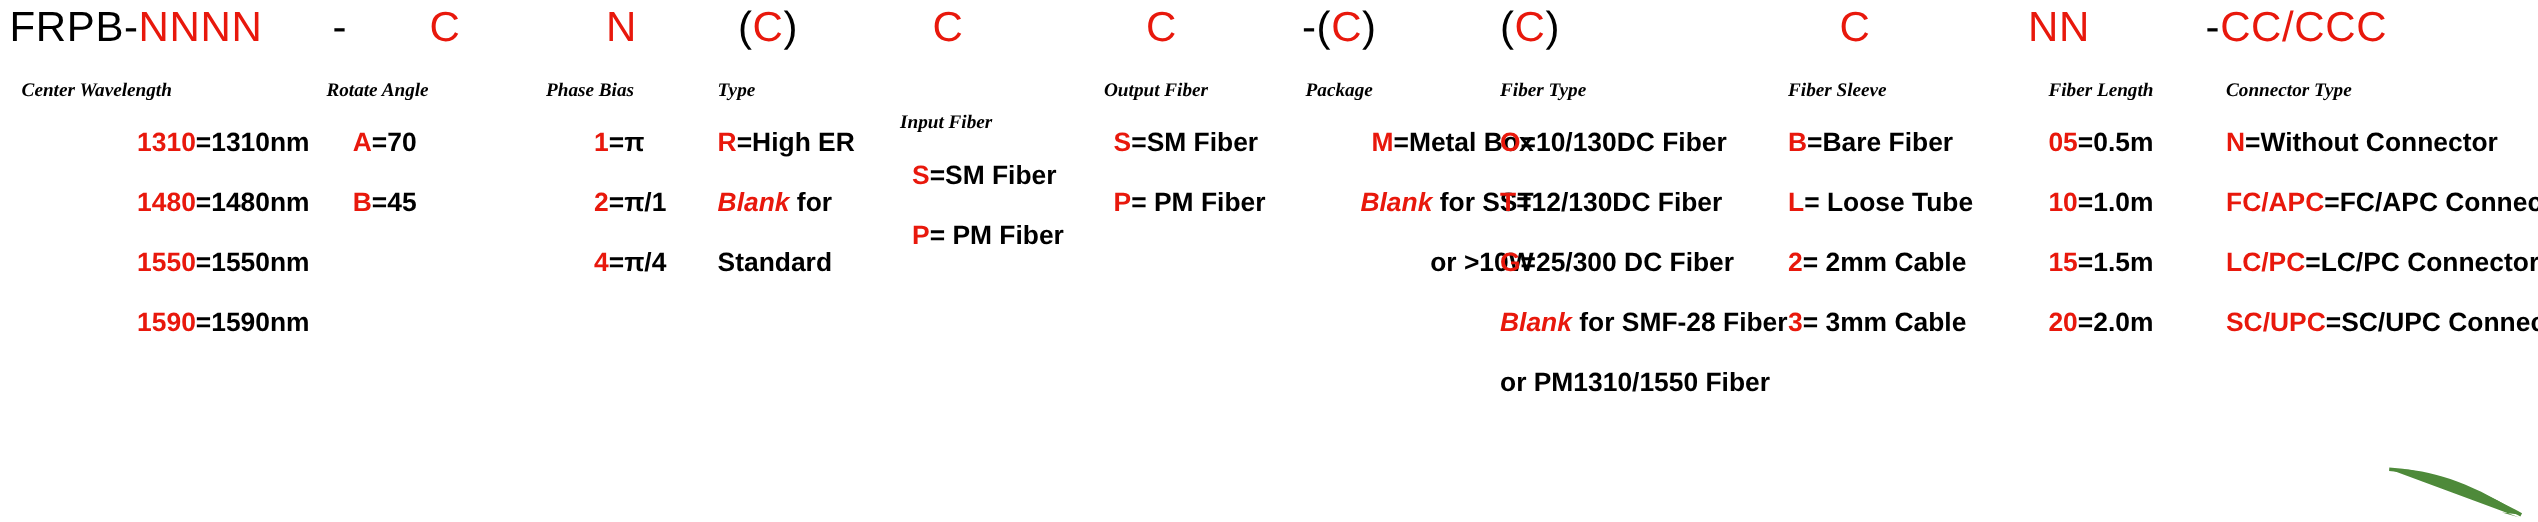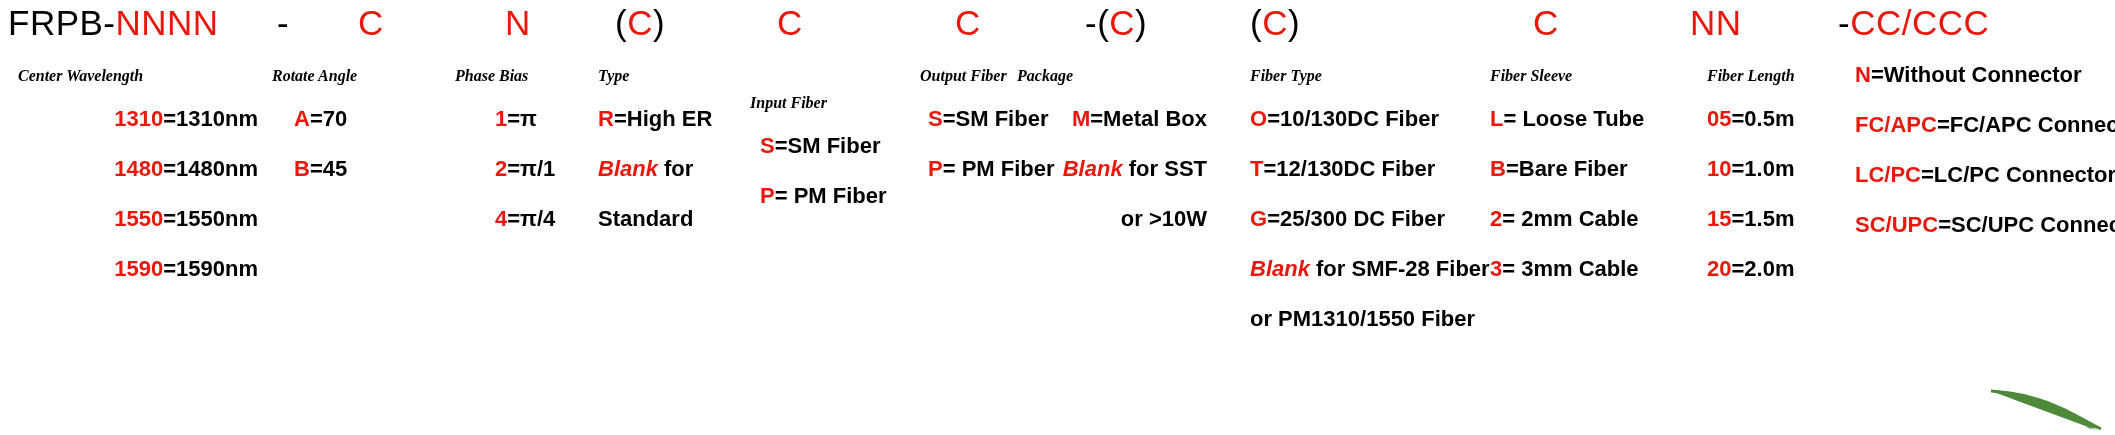--- a/index.html
+++ b/index.html
@@ -136,53 +136,54 @@
     <div class="item" style="padding-left:10px;"><span class="r">S</span><span class="k">=</span><span class="k">SM Fiber</span></div>
     <div class="item" style="padding-left:10px;"><span class="r">P</span><span class="k">=</span><span class="k"> PM Fiber</span></div>
   </div>
 
   <div class="col" style="left:920px; width:185px;">
     <div class="col-title">Output Fiber</div>
     <div class="item" style="padding-left:8px;"><span class="r">S</span><span class="k">=</span><span class="k">SM Fiber</span></div>
     <div class="item" style="padding-left:8px;"><span class="r">P</span><span class="k">=</span><span class="k"> PM Fiber</span></div>
   </div>
 
-  <div class="col ra" style="left:1017px; width:190px;">
+  <div class="col ra" style="left:1088px; width:190px;">
     <div class="col-title" style="text-align:left;">Package</div>
     <div class="item"><span class="r">M</span><span class="k">=</span><span class="k">Metal Box</span></div>
     <div class="item"><span class="ri">Blank</span><span class="k"> </span><span class="k">for SST</span></div>
     <div class="item"><span class="k">or &gt;10W</span></div>
   </div>
 
   <div class="col" style="left:1250px; width:300px;">
     <div class="col-title">Fiber Type</div>
     <div class="item"><span class="r">O</span><span class="k">=</span><span class="k">10/130DC Fiber</span></div>
     <div class="item"><span class="r">T</span><span class="k">=</span><span class="k">12/130DC Fiber</span></div>
     <div class="item"><span class="r">G</span><span class="k">=</span><span class="k">25/300 DC Fiber</span></div>
     <div class="item"><span class="ri">Blank</span><span class="k"> </span><span class="k">for SMF-28 Fiber</span></div>
     <div class="item"><span class="k">or PM1310/1550 Fiber</span></div>
   </div>
 
   <div class="col" style="left:1490px; width:200px;">
     <div class="col-title">Fiber Sleeve</div>
+    <div class="item"><span class="r">B</span><span class="k">=</span><span class="k">Bare Fiber</span></div>
     <div class="item"><span class="r">L</span><span class="k">=</span><span class="k"> Loose Tube</span></div>
-    <div class="item"><span class="r">B</span><span class="k">=</span><span class="k">Bare Fiber</span></div>
     <div class="item"><span class="r">2</span><span class="k">=</span><span class="k"> 2mm Cable</span></div>
     <div class="item"><span class="r">3</span><span class="k">=</span><span class="k"> 3mm Cable</span></div>
   </div>
 
   <div class="col" style="left:1707px; width:160px;">
     <div class="col-title">Fiber Length</div>
     <div class="item"><span class="r">05</span><span class="k">=</span><span class="k">0.5m</span></div>
     <div class="item"><span class="r">10</span><span class="k">=</span><span class="k">1.0m</span></div>
     <div class="item"><span class="r">15</span><span class="k">=</span><span class="k">1.5m</span></div>
     <div class="item"><span class="r">20</span><span class="k">=</span><span class="k">2.0m</span></div>
   </div>
 
   <div class="col" style="left:1855px; width:260px;">
+    <div class="col-title">Connector Type</div>
     <div class="item"><span class="r">N</span><span class="k">=</span><span class="k">Without Connector</span></div>
     <div class="item"><span class="r">FC/APC</span><span class="k">=</span><span class="k">FC/APC Connector</span></div>
     <div class="item"><span class="r">LC/PC</span><span class="k">=</span><span class="k">LC/PC Connector</span></div>
     <div class="item"><span class="r">SC/UPC</span><span class="k">=</span><span class="k">SC/UPC Connector</span></div>
   </div>
 
   <svg class="arrow" viewBox="0 0 120 46">
     <path d="M2 4 C 30 2, 70 14, 112 42 L 96 40 L 110 44 Z" fill="#4e8a3a"></path>
     <path d="M2 4 C 36 6, 72 20, 112 42" stroke="#4e8a3a" stroke-width="3" fill="none"></path>
   </svg>

